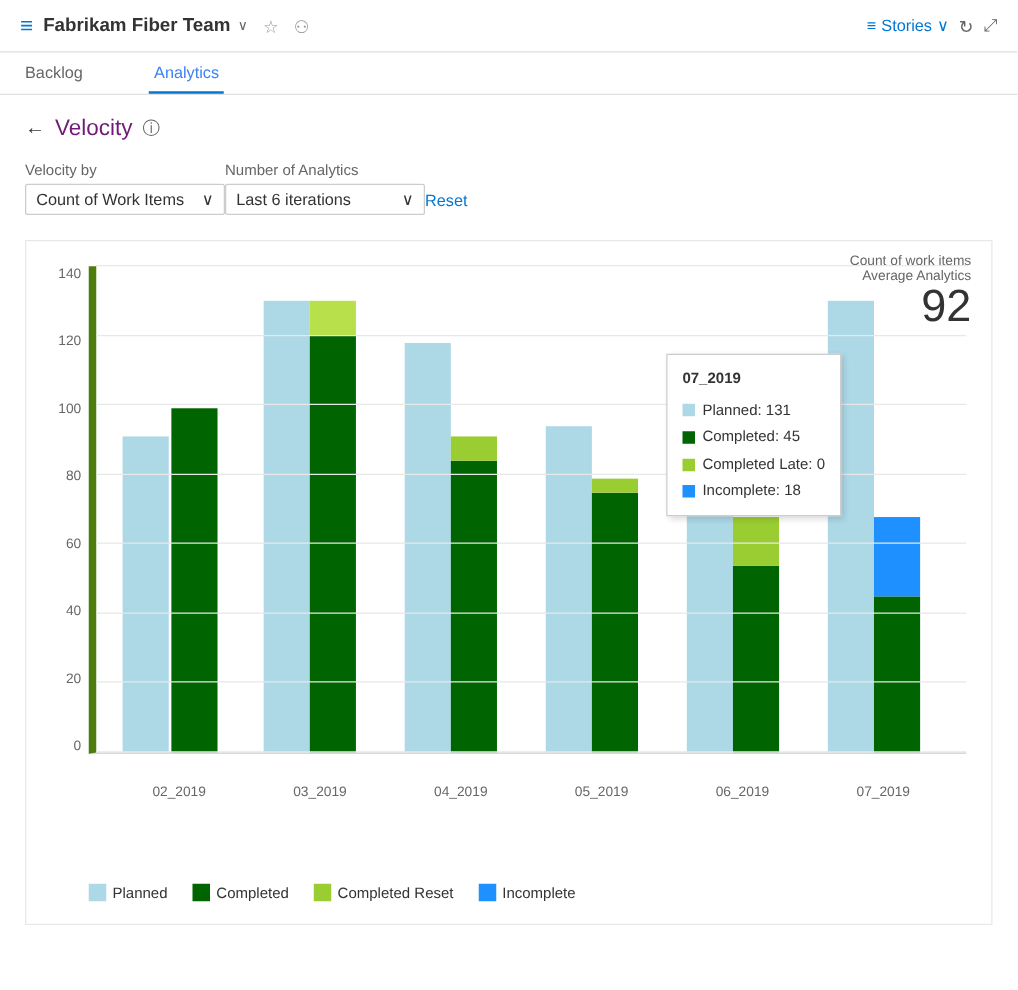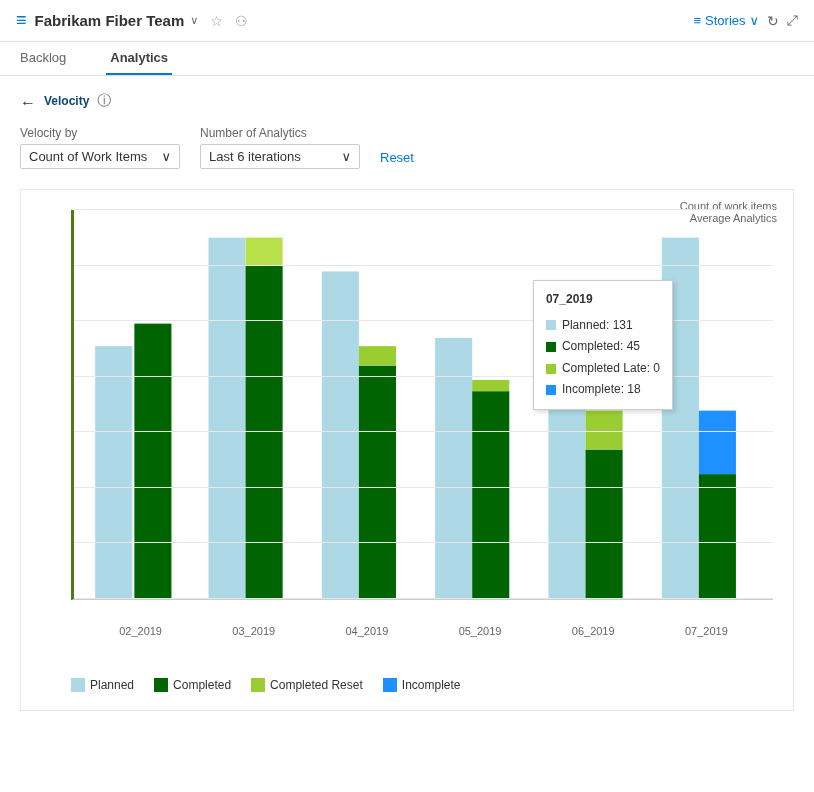--- a/index.html
+++ b/index.html
@@ -10,43 +10,43 @@
     .team-name { font-size: 15px; font-weight: 600; color: #333; }
     .chevron-icon { margin: 0 6px; color: #666; font-size: 11px; }
     .star-icon { margin: 0 6px; color: #999; font-size: 14px; }
     .people-icon { margin: 0 6px; color: #999; font-size: 14px; }
     .header-right { margin-left: auto; display: flex; align-items: center; gap: 8px; }
     .stories-btn { display: flex; align-items: center; gap: 4px; color: #0078d4; font-size: 13px; border: none; background: none; cursor: pointer; }
     .refresh-icon, .expand-icon { color: #666; font-size: 14px; cursor: pointer; background: none; border: none; }
 
     .nav-tabs { display: flex; align-items: flex-end; padding: 0 16px; border-bottom: 1px solid #e0e0e0; gap: 36px; }
     .nav-tab { padding: 8px 4px; font-size: 13px; cursor: pointer; color: #666; border-bottom: 2px solid transparent; }
-    .nav-tab.active { color: #404040; font-weight: 700; border-bottom: 2px solid #0078d4; }
+    .nav-tab.active { color: #3b82f6; font-weight: 400; border-bottom: 2px solid #0078d4; margin-left: 13px; }
 
     .content { padding: 16px 20px; }
     .page-header { display: flex; align-items: center; gap: 8px; margin-bottom: 16px; }
     .back-btn { background: none; border: none; cursor: pointer; color: #333; font-size: 16px; }
-    .page-title { font-size: 12px; font-weight: 700; color: #0c4a6e; }
+    .page-title { font-size: 18px; font-weight: 400; color: #701a75; }
     .help-icon { color: #666; font-size: 14px; cursor: pointer; background: none; border: none; }
 
-    .filters { display: flex; align-items: flex-end; gap: 20px; margin-bottom: 20px; }
+    .filters { display: flex; align-items: flex-end; margin-bottom: 20px; }
     .filter-group { display: flex; flex-direction: column; gap: 4px; }
     .filter-label { font-size: 12px; color: #666; }
     .filter-select { display: flex; align-items: center; border: 1px solid #ccc; border-radius: 2px; padding: 4px 8px; font-size: 13px; cursor: pointer; background: #fff; gap: 6px; min-width: 160px; justify-content: space-between; }
     .reset-btn { background: none; border: none; color: #0078d4; cursor: pointer; font-size: 13px; padding: 4px 0; margin-top: 18px; }
 
     .chart-container { background: #fff; position: relative; padding: 10px 0; border: 1px solid #e8e8e8; }
     .chart-top-right { position: absolute; top: 10px; right: 16px; text-align: right; }
     .velocity-label { font-size: 11px; color: #666; }
     .velocity-value { font-size: 36px; font-weight: 300; color: #333; line-height: 1; }
 
     .chart-area { position: relative; height: 450px; padding: 10px 50px 50px 50px; }
     .y-axis { position: absolute; left: 0; top: 10px; bottom: 50px; width: 50px; display: flex; flex-direction: column; justify-content: space-between; align-items: flex-end; padding-right: 6px; }
     .y-label { font-size: 11px; color: #666; }
-    .bars-area { position: absolute; left: 50px; right: 20px; top: 10px; bottom: 50px; border-left: 3px solid #4d7c0f; border-bottom: 1px solid #ccc; }
+    .bars-area { position: absolute; left: 50px; right: 20px; top: 10px; bottom: 50px; border-left: 6px solid #4d7c0f; border-bottom: 1px solid #ccc; }
     .grid-lines { position: absolute; width: 100%; height: 100%; top: 0; left: 0; }
     .grid-line { position: absolute; left: 0; right: 0; border-top: 1px solid #e8e8e8; }
     .x-label { font-size: 11px; color: #666; text-align: center; }
 
     .tooltip { position: absolute; top: 80px; right: 120px; background: #fff; border: 1px solid #ccc; padding: 8px 12px; font-size: 12px; line-height: 1.8; box-shadow: 2px 2px 5px rgba(0,0,0,0.15); z-index: 10; }
     .tooltip-title { font-weight: 600; margin-bottom: 4px; }
     .tooltip-row { display: flex; align-items: center; gap: 6px; }
     .tooltip-color { width: 10px; height: 10px; flex-shrink: 0; }
 
     .legend { display: flex; gap: 20px; padding: 8px 50px; }
@@ -101,24 +101,35 @@
         <span>∨</span>
       </div>
     </div>
     <button class="reset-btn">Reset</button>
   </div>
 
   <div class="chart-container">
     <div class="chart-top-right">
       <div class="velocity-label">Count of work items</div>
       <div class="velocity-label">Average Analytics</div>
+      <div class="velocity-value">92</div>
     </div>
 
     <div class="chart-area">
 
+      <div class="y-axis">
+        <span class="y-label">140</span>
+        <span class="y-label">120</span>
+        <span class="y-label">100</span>
+        <span class="y-label">80</span>
+        <span class="y-label">60</span>
+        <span class="y-label">40</span>
+        <span class="y-label">20</span>
+        <span class="y-label">0</span>
+      </div>
 
       <div class="bars-area">
         
         <div class="grid-lines">
           <div class="grid-line" style="bottom: 100%;"></div>
           <div class="grid-line" style="bottom: 85.7%;"></div>
           <div class="grid-line" style="bottom: 71.4%;"></div>
           <div class="grid-line" style="bottom: 57.1%;"></div>
           <div class="grid-line" style="bottom: 42.9%;"></div>
           <div class="grid-line" style="bottom: 28.6%;"></div>
@@ -178,21 +189,21 @@
           <span class="tooltip-color" style="background:#9acd32;"></span>
           <span>Completed Late: 0</span>
         </div>
         <div class="tooltip-row">
           <span class="tooltip-color" style="background:#1e90ff;"></span>
           <span>Incomplete: 18</span>
         </div>
       </div>
     </div>
 
-    <div class="legend" style="margin-top: 20px;">
+    <div class="legend" style="margin-top: 46px;">
       <div class="legend-item">
         <span class="legend-color" style="background:#add8e6;"></span>
         <span>Planned</span>
       </div>
       <div class="legend-item">
         <span class="legend-color" style="background:#006400;"></span>
         <span>Completed</span>
       </div>
       <div class="legend-item">
         <span class="legend-color" style="background:#9acd32;"></span>

